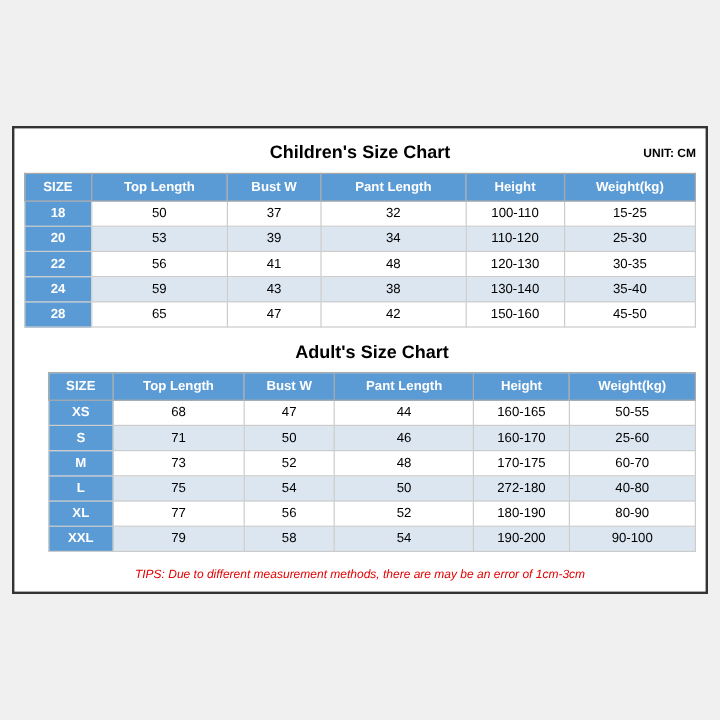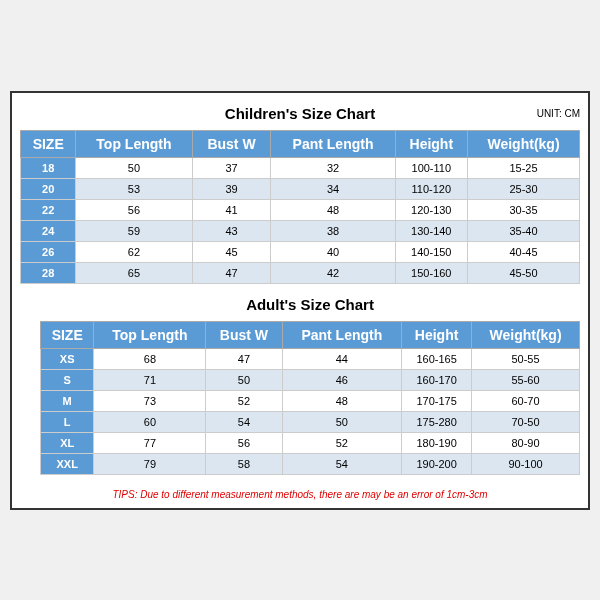--- a/index.html
+++ b/index.html
@@ -26,34 +26,34 @@
       font-weight: bold;
       padding: 4px 0;
       position: relative;
     }
     .unit-label {
       position: absolute;
       right: 0;
       top: 50%;
       transform: translateY(-50%);
       font-size: 10px;
-      font-weight: normal;
+      font-weight: bold;
     }
     table {
       width: 100%;
       border-collapse: collapse;
       margin-top: 4px;
     }
     th {
       background-color: #5b9bd5;
       color: white;
       padding: 5px 4px;
       text-align: center;
       border: 1px solid #aaa;
-      font-size: 14px;
+      font-size: 11px;
       font-weight: bold;
     }
     td {
       padding: 4px 4px;
       text-align: center;
       border: 1px solid #ccc;
       font-size: 11px;
     }
     tr:nth-child(even) td {
       background-color: #dce6f1;
@@ -126,28 +126,20 @@
         </tr>
         <tr>
           <td class="size-col">24</td>
           <td>59</td>
           <td>43</td>
           <td>38</td>
           <td>130-140</td>
           <td>35-40</td>
         </tr>
         <tr>
-          <td class="size-col">26</td>
-          <td>62</td>
-          <td>45</td>
-          <td>40</td>
-          <td>140-150</td>
-          <td>40-45</td>
-        </tr>
-        <tr>
           <td class="size-col">28</td>
           <td>65</td>
           <td>47</td>
           <td>42</td>
           <td>150-160</td>
           <td>45-50</td>
         </tr>
       </tbody>
   </table>
 
@@ -174,37 +166,37 @@
             <td>44</td>
             <td>160-165</td>
             <td>50-55</td>
           </tr>
           <tr>
             <td class="size-col">S</td>
             <td>71</td>
             <td>50</td>
             <td>46</td>
             <td>160-170</td>
-            <td>55-60</td>
+            <td>25-60</td>
           </tr>
           <tr>
             <td class="size-col">M</td>
             <td>73</td>
             <td>52</td>
             <td>48</td>
             <td>170-175</td>
             <td>60-70</td>
           </tr>
           <tr>
             <td class="size-col">L</td>
-            <td>60</td>
+            <td>75</td>
             <td>54</td>
             <td>50</td>
-            <td>175-280</td>
-            <td>70-50</td>
+            <td>272-180</td>
+            <td>40-80</td>
           </tr>
           <tr>
             <td class="size-col">XL</td>
             <td>77</td>
             <td>56</td>
             <td>52</td>
             <td>180-190</td>
             <td>80-90</td>
           </tr>
           <tr>

